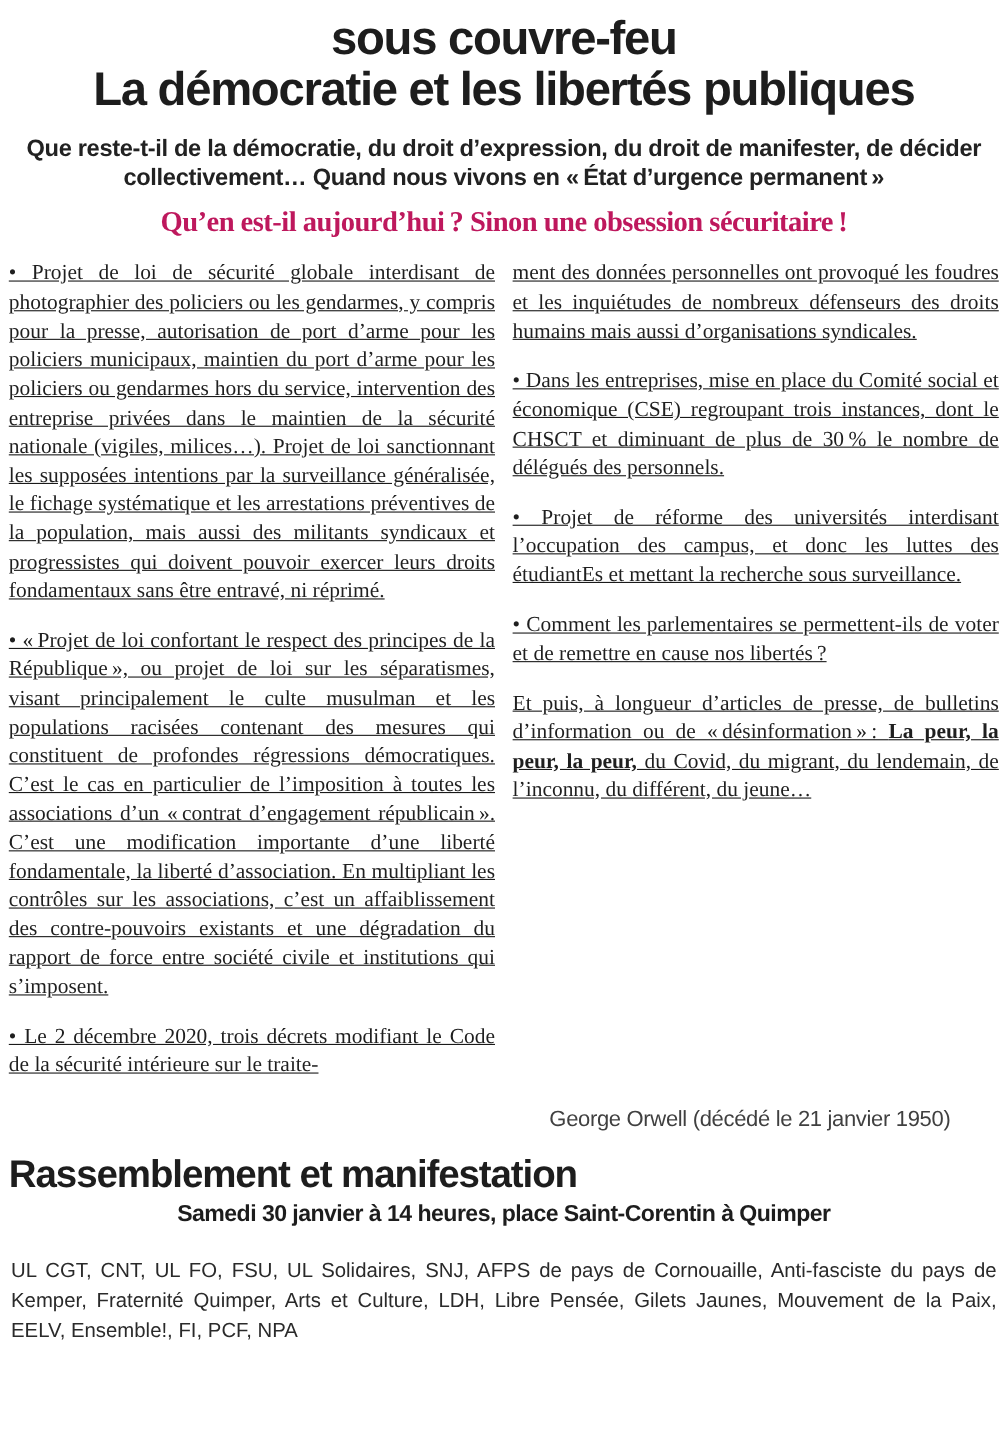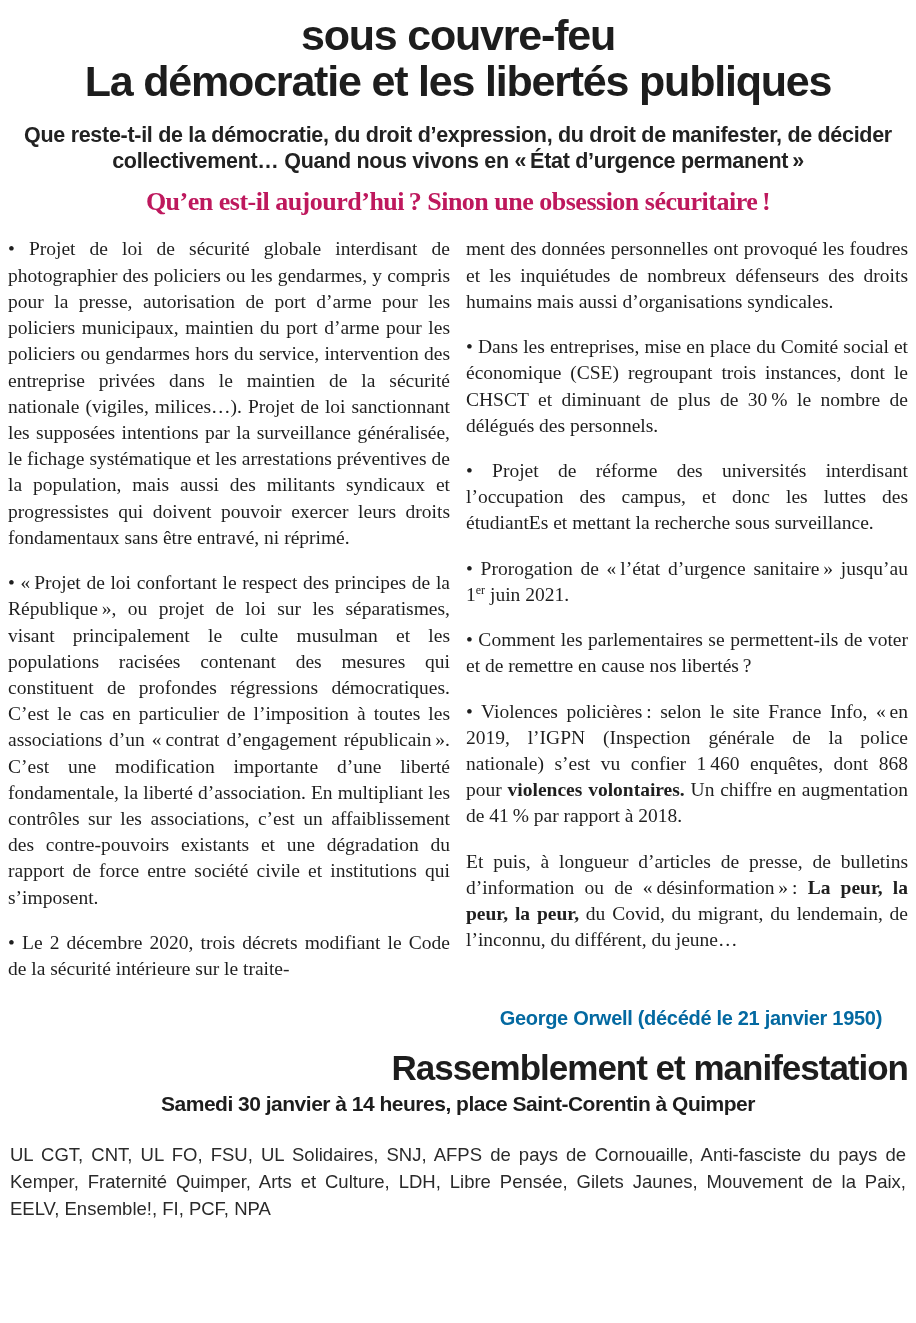--- a/index.html
+++ b/index.html
@@ -44,20 +44,21 @@
     letter-spacing: -0.5px;
     text-align: center;
     margin: 13px 0 0 0;
     color: #be185d;
   }
   
   .columns {
     display: flex;
     gap: 16px;
     margin-top: 19px;
+    text-decoration: underline;
   }
   .col { flex: 1 1 0; min-width: 0; }
   .body-para {
     font-family: "Liberation Serif", serif;
     font-size: 19.5px;
     line-height: 1.345;
     text-align: justify;
     margin: 0 0 19px 0;
     hyphens: auto;
     -webkit-hyphens: auto;
@@ -92,31 +93,30 @@
     font-size: 19.5px;
     letter-spacing: -0.4px;
     margin: 10px 2px 0 2px;
     color: #2a2a2a;
   }
   .quote-attribution {
     font-family: "Liberation Sans", sans-serif;
     font-size: 20px;
     letter-spacing: -0.3px;
     text-align: right;
-    margin: 6px 26px 0 0;
-    color: #0369a1;
-    font-weight: bold;
+    margin: 6px 44px 0 0;
+    color: #404040;
   }
   
   .event-heading {
     font-family: "Liberation Sans", sans-serif;
     font-weight: bold;
     font-size: 35px;
     letter-spacing: -1px;
-    text-align: right;
+    text-align: left;
     margin: 18px 0 0 0;
     color: #1d1d1d;
   }
   .event-details {
     font-family: "Liberation Sans", sans-serif;
     font-weight: bold;
     font-size: 21px;
     letter-spacing: -0.5px;
     text-align: center;
     margin: 4px 0 0 0;
@@ -149,23 +149,21 @@
   <div class="columns">
     <div class="col">
         <p class="body-para">• Projet de loi de sécurité globale interdisant de photographier des policiers ou les gendarmes, y compris pour la presse, autorisation de port d’arme pour les policiers municipaux, maintien du port d’arme pour les policiers ou gendarmes hors du service, intervention des entreprise privées dans le maintien de la sécurité nationale (vigiles, milices…). Projet de loi sanctionnant les supposées intentions par la surveillance généralisée, le fichage systématique et les arrestations préventives de la population, mais aussi des militants syndicaux et progressistes qui doivent pouvoir exercer leurs droits fondamentaux sans être entravé, ni réprimé.</p>
         <p class="body-para">• « Projet de loi confortant le respect des principes de la République », ou projet de loi sur les séparatismes, visant principalement le culte musulman et les populations racisées contenant des mesures qui constituent de profondes régressions démocratiques. C’est le cas en particulier de l’imposition à toutes les associations d’un « contrat d’engagement républicain ». C’est une modification importante d’une liberté fondamentale, la liberté d’association. En multipliant les contrôles sur les associations, c’est un affaiblissement des contre-pouvoirs existants et une dégradation du rapport de force entre société civile et institutions qui s’imposent.</p>
         <p class="body-para">• Le 2 décembre 2020, trois décrets modifiant le Code de la sécurité intérieure sur le traite-</p>
       </div>
     <div class="col">
         <p class="body-para">ment des données personnelles ont provoqué les foudres et les inquiétudes de nombreux défenseurs des droits humains mais aussi d’organisations syndicales.</p>
         <p class="body-para">• Dans les entreprises, mise en place du Comité social et économique (CSE) regroupant trois instances, dont le CHSCT et diminuant de plus de 30 % le nombre de délégués des personnels.</p>
         <p class="body-para">• Projet de réforme des universités interdisant l’occupation des campus, et donc les luttes des étudiantEs et mettant la recherche sous surveillance.</p>
-        <p class="body-para">• Prorogation de « l’état d’urgence sanitaire » jusqu’au 1<sup>er</sup> juin 2021.</p>
         <p class="body-para">• Comment les parlementaires se permettent-ils de voter et de remettre en cause nos libertés ?</p>
-        <p class="body-para">• Violences policières : selon le site France Info, « en 2019, l’IGPN (Inspection générale de la police nationale) s’est vu confier 1 460 enquêtes, dont 868 pour <b>violences volontaires.</b> Un chiffre en augmentation de 41 % par rapport à 2018.</p>
         <p class="body-para">Et puis, à longueur d’articles de presse, de bulletins d’information ou de « désinformation » : <b>La peur, la peur, la peur,</b> du Covid, du migrant, du lendemain, de l’inconnu, du différent, du jeune…</p>
       </div>
   </div>
 
 
 
 
   <p class="quote-attribution">George Orwell (décédé le 21 janvier 1950)</p>
 
   <h2 class="event-heading">Rassemblement et manifestation</h2>

